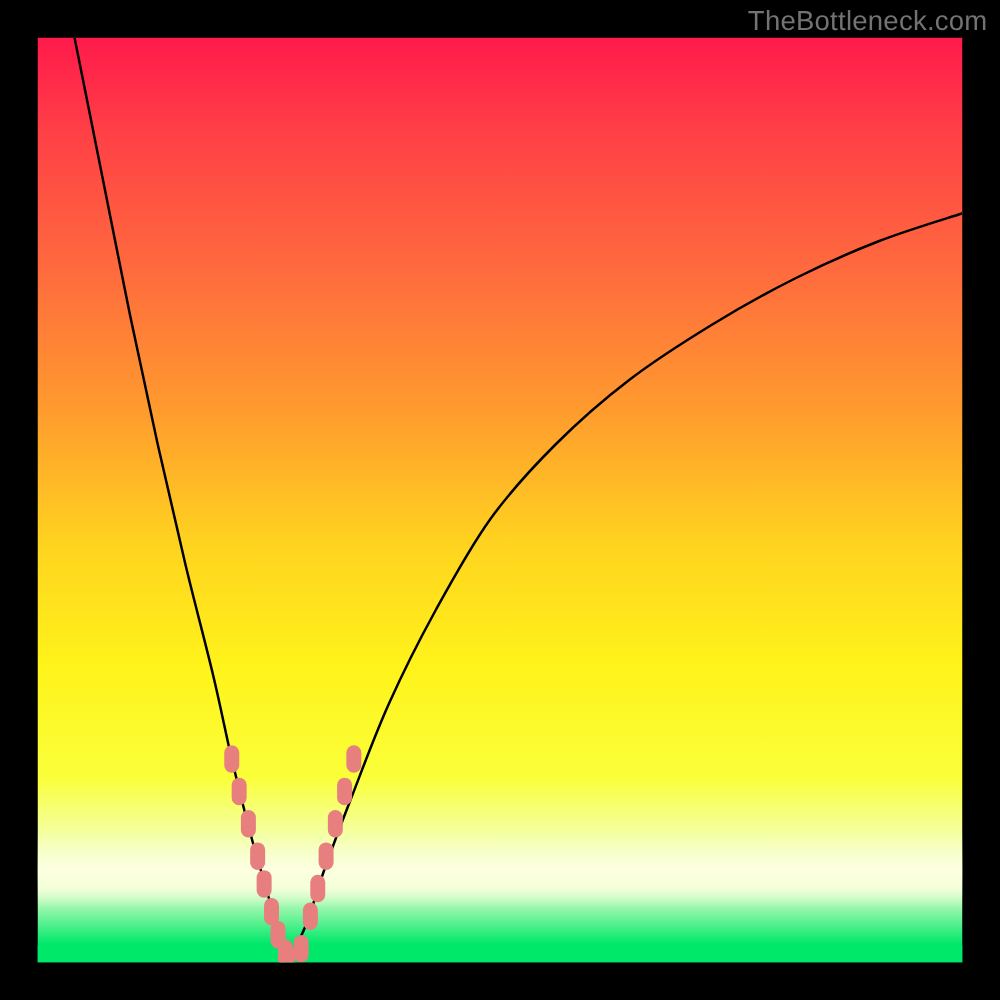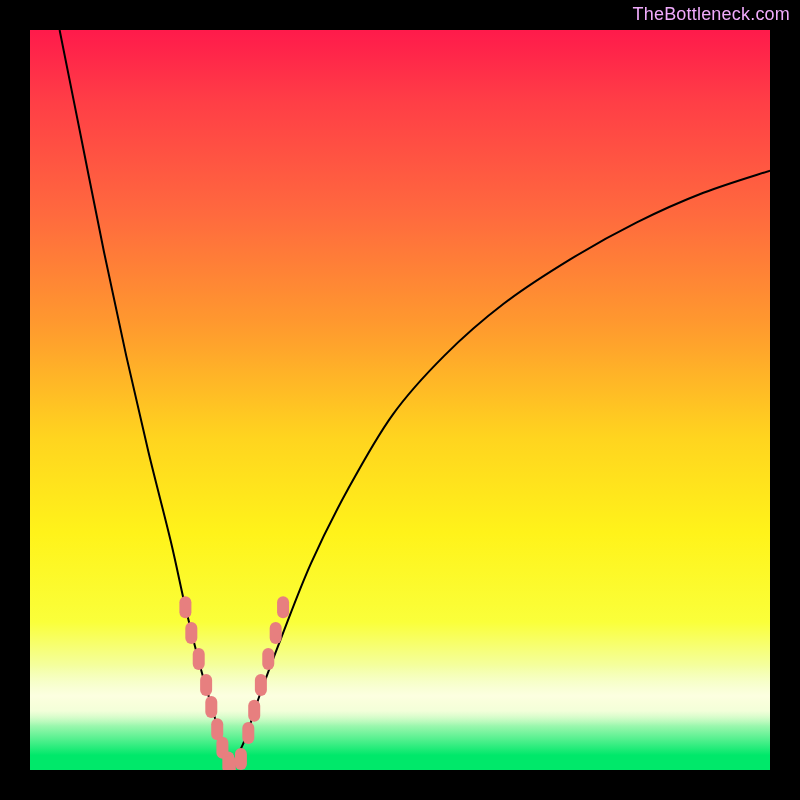--- a/index.html
+++ b/index.html
@@ -68,22 +68,22 @@
     stroke-width: 2;
   }
   .marker {
     fill: #e77f7f;
     stroke: none;
   }
   .attribution {
     position: absolute;
     top: 4px;
     right: 10px;
-    color: #f0abfc;
-    font-size: 18px;
+    color: #737373;
+    font-size: 22px;
     font-weight: 400;
     letter-spacing: 0.2px;
     user-select: none;
   }
 </style>
 </head>
 <body>
 
 <div class="stage">
 

